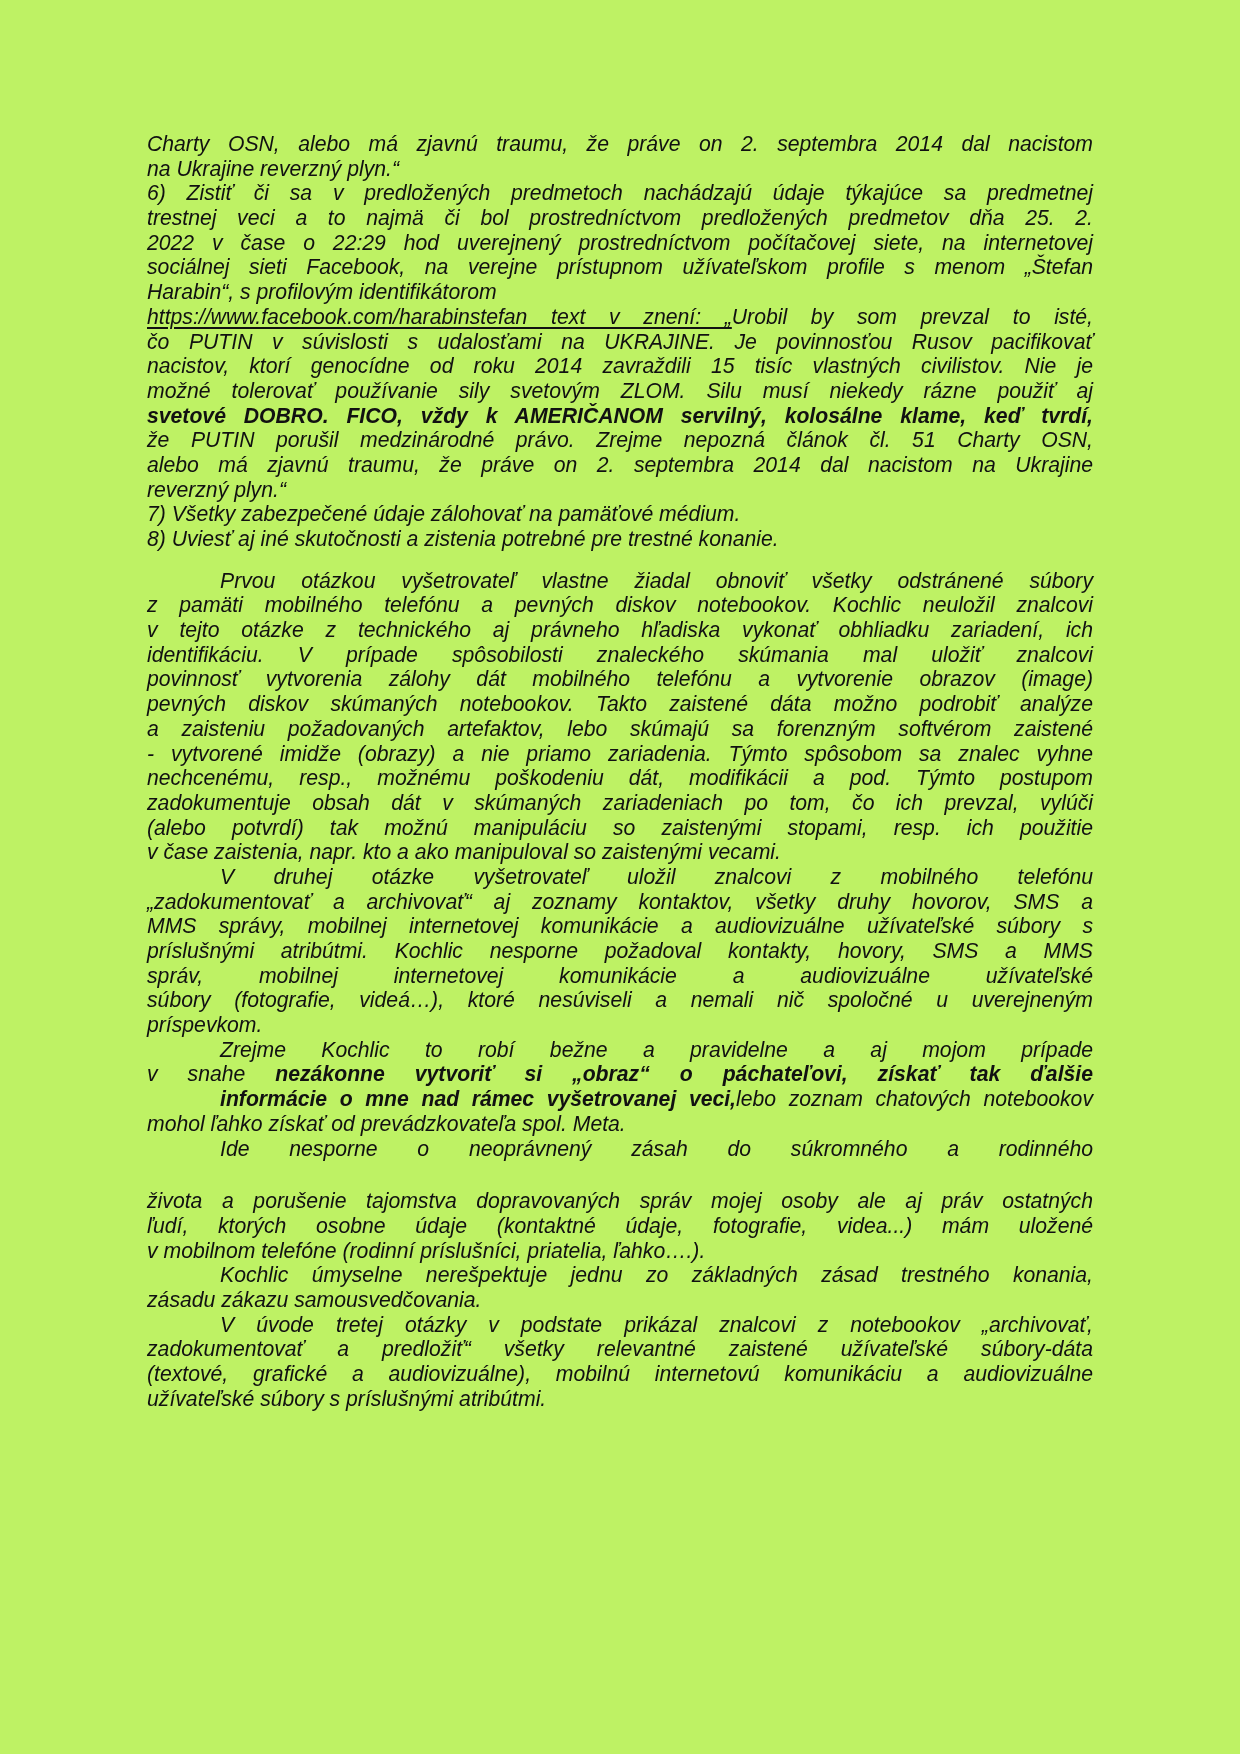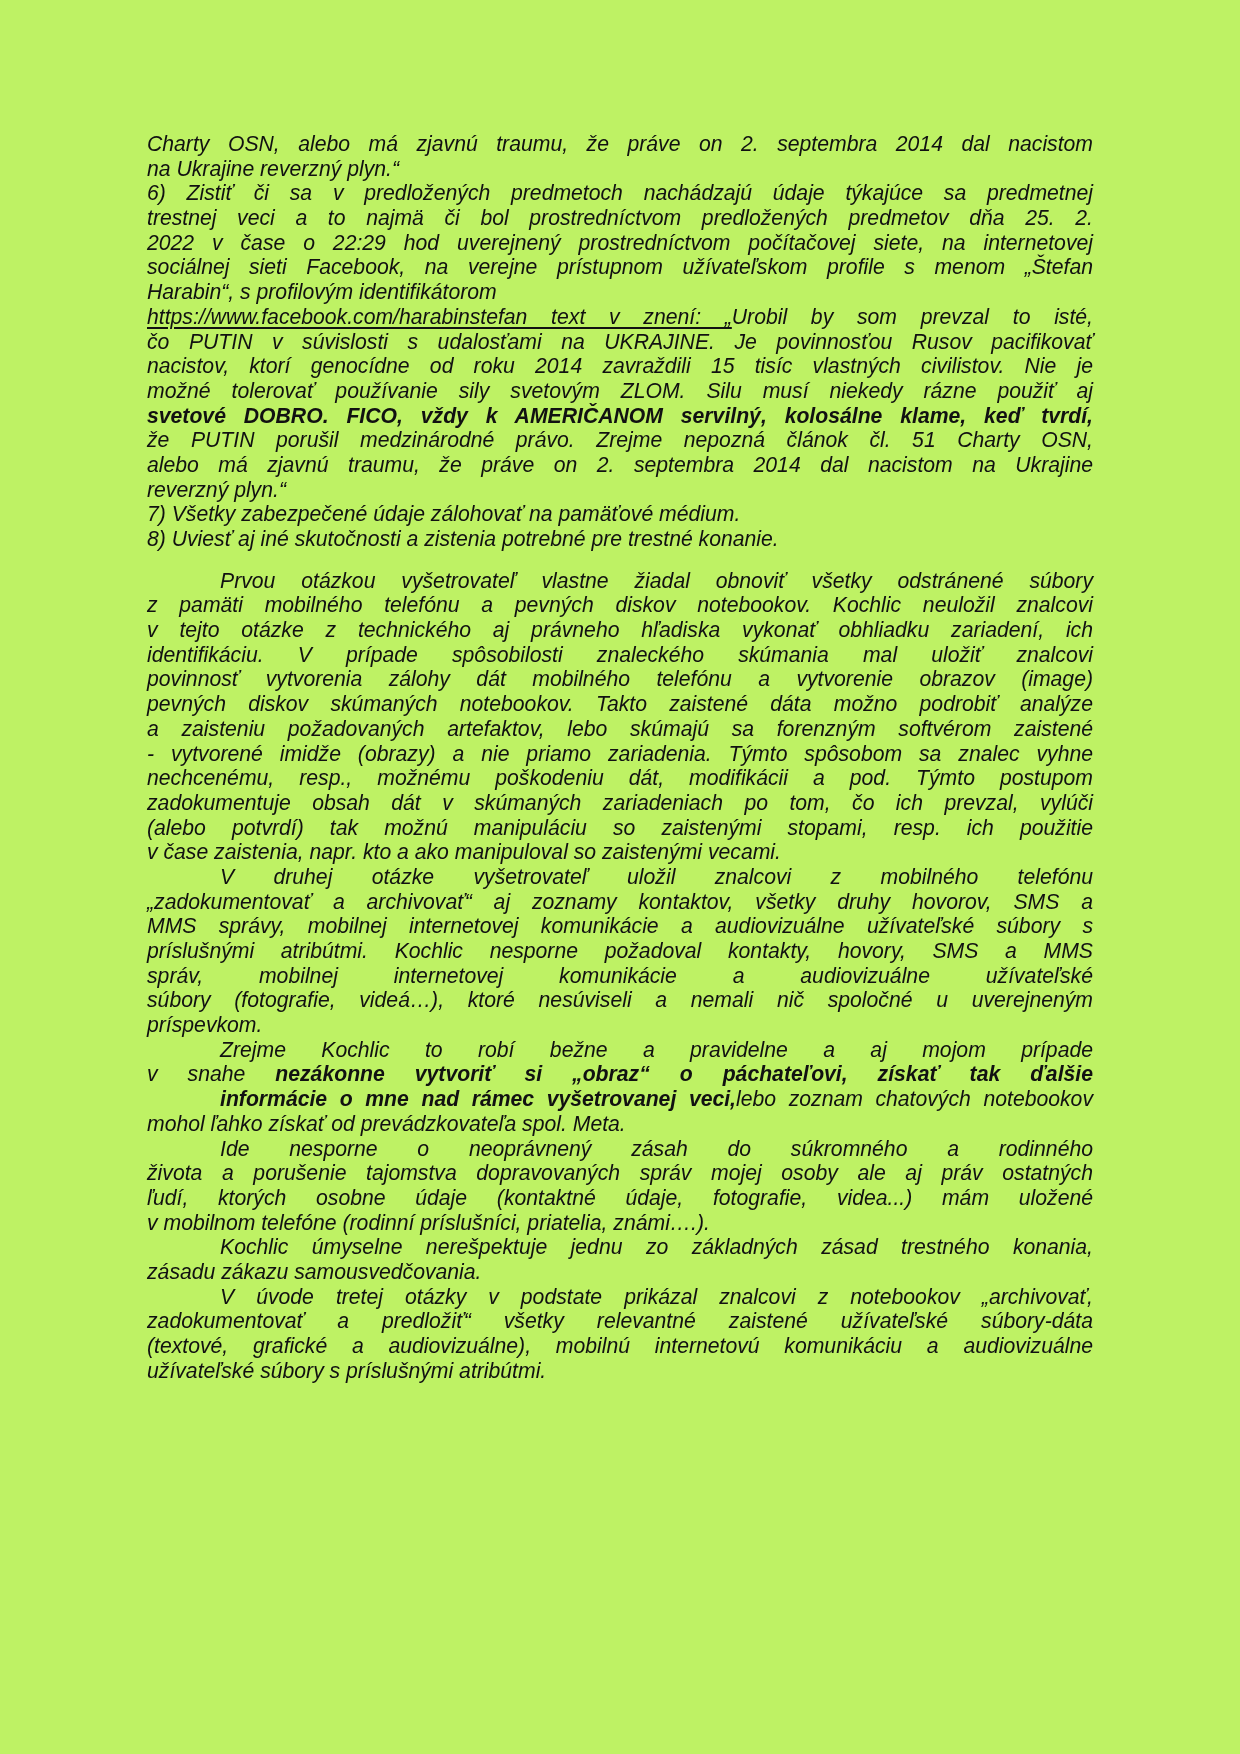--- a/index.html
+++ b/index.html
@@ -68,23 +68,23 @@
         <span class="line l" style="box-sizing: border-box;"><span>príspevkom.</span></span>
       </div>
       <div>
         <span class="line j" style="padding-left: 73px; box-sizing: border-box;"><span>Zrejme Kochlic to robí bežne a pravidelne a aj mojom prípade</span></span>
         <span class="line j" style="box-sizing: border-box;"><span>v snahe </span><b>nezákonne vytvoriť si „obraz“ o páchateľovi, získať tak ďalšie</b></span>
         <span class="line j" style="padding-left: 73px; box-sizing: border-box;"><b>informácie o mne nad rámec vyšetrovanej veci,</b><span>lebo zoznam chatových notebookov</span></span>
         <span class="line l" style="box-sizing: border-box;"><span>mohol ľahko získať od prevádzkovateľa spol. Meta.</span></span>
       </div>
       <div>
         <span class="line j" style="padding-left: 73px; box-sizing: border-box;"><span>Ide nesporne o neoprávnený zásah do súkromného a rodinného</span></span>
-        <span class="line j" style="box-sizing: border-box;"><span>života  a porušenie tajomstva dopravovaných správ mojej osoby ale aj práv ostatných</span></span>
+        <span class="line j" style="box-sizing: border-box; margin-top: 28px;"><span>života  a porušenie tajomstva dopravovaných správ mojej osoby ale aj práv ostatných</span></span>
         <span class="line j" style="box-sizing: border-box;"><span>ľudí, ktorých osobne údaje (kontaktné údaje, fotografie, videa...) mám uložené</span></span>
-        <span class="line l" style="box-sizing: border-box;"><span>v mobilnom telefóne (rodinní príslušníci, priatelia, známi….).</span></span>
+        <span class="line l" style="box-sizing: border-box;"><span>v mobilnom telefóne (rodinní príslušníci, priatelia, ľahko….).</span></span>
       </div>
       <div>
         <span class="line j" style="padding-left: 73px; box-sizing: border-box;"><span>Kochlic úmyselne nerešpektuje jednu zo základných zásad trestného konania,</span></span>
         <span class="line l" style="box-sizing: border-box;"><span>zásadu zákazu samousvedčovania.</span></span>
       </div>
       <div>
         <span class="line j" style="padding-left: 73px; box-sizing: border-box;"><span>V úvode tretej  otázky v podstate prikázal znalcovi z notebookov „archivovať,</span></span>
         <span class="line j" style="box-sizing: border-box;"><span>zadokumentovať  a  predložiť“  všetky  relevantné zaistené užívateľské  súbory-dáta</span></span>
         <span class="line j" style="box-sizing: border-box;"><span>(textové, grafické a audiovizuálne), mobilnú internetovú komunikáciu a audiovizuálne</span></span>
         <span class="line l" style="box-sizing: border-box;"><span>užívateľské súbory s príslušnými atribútmi.</span></span>

